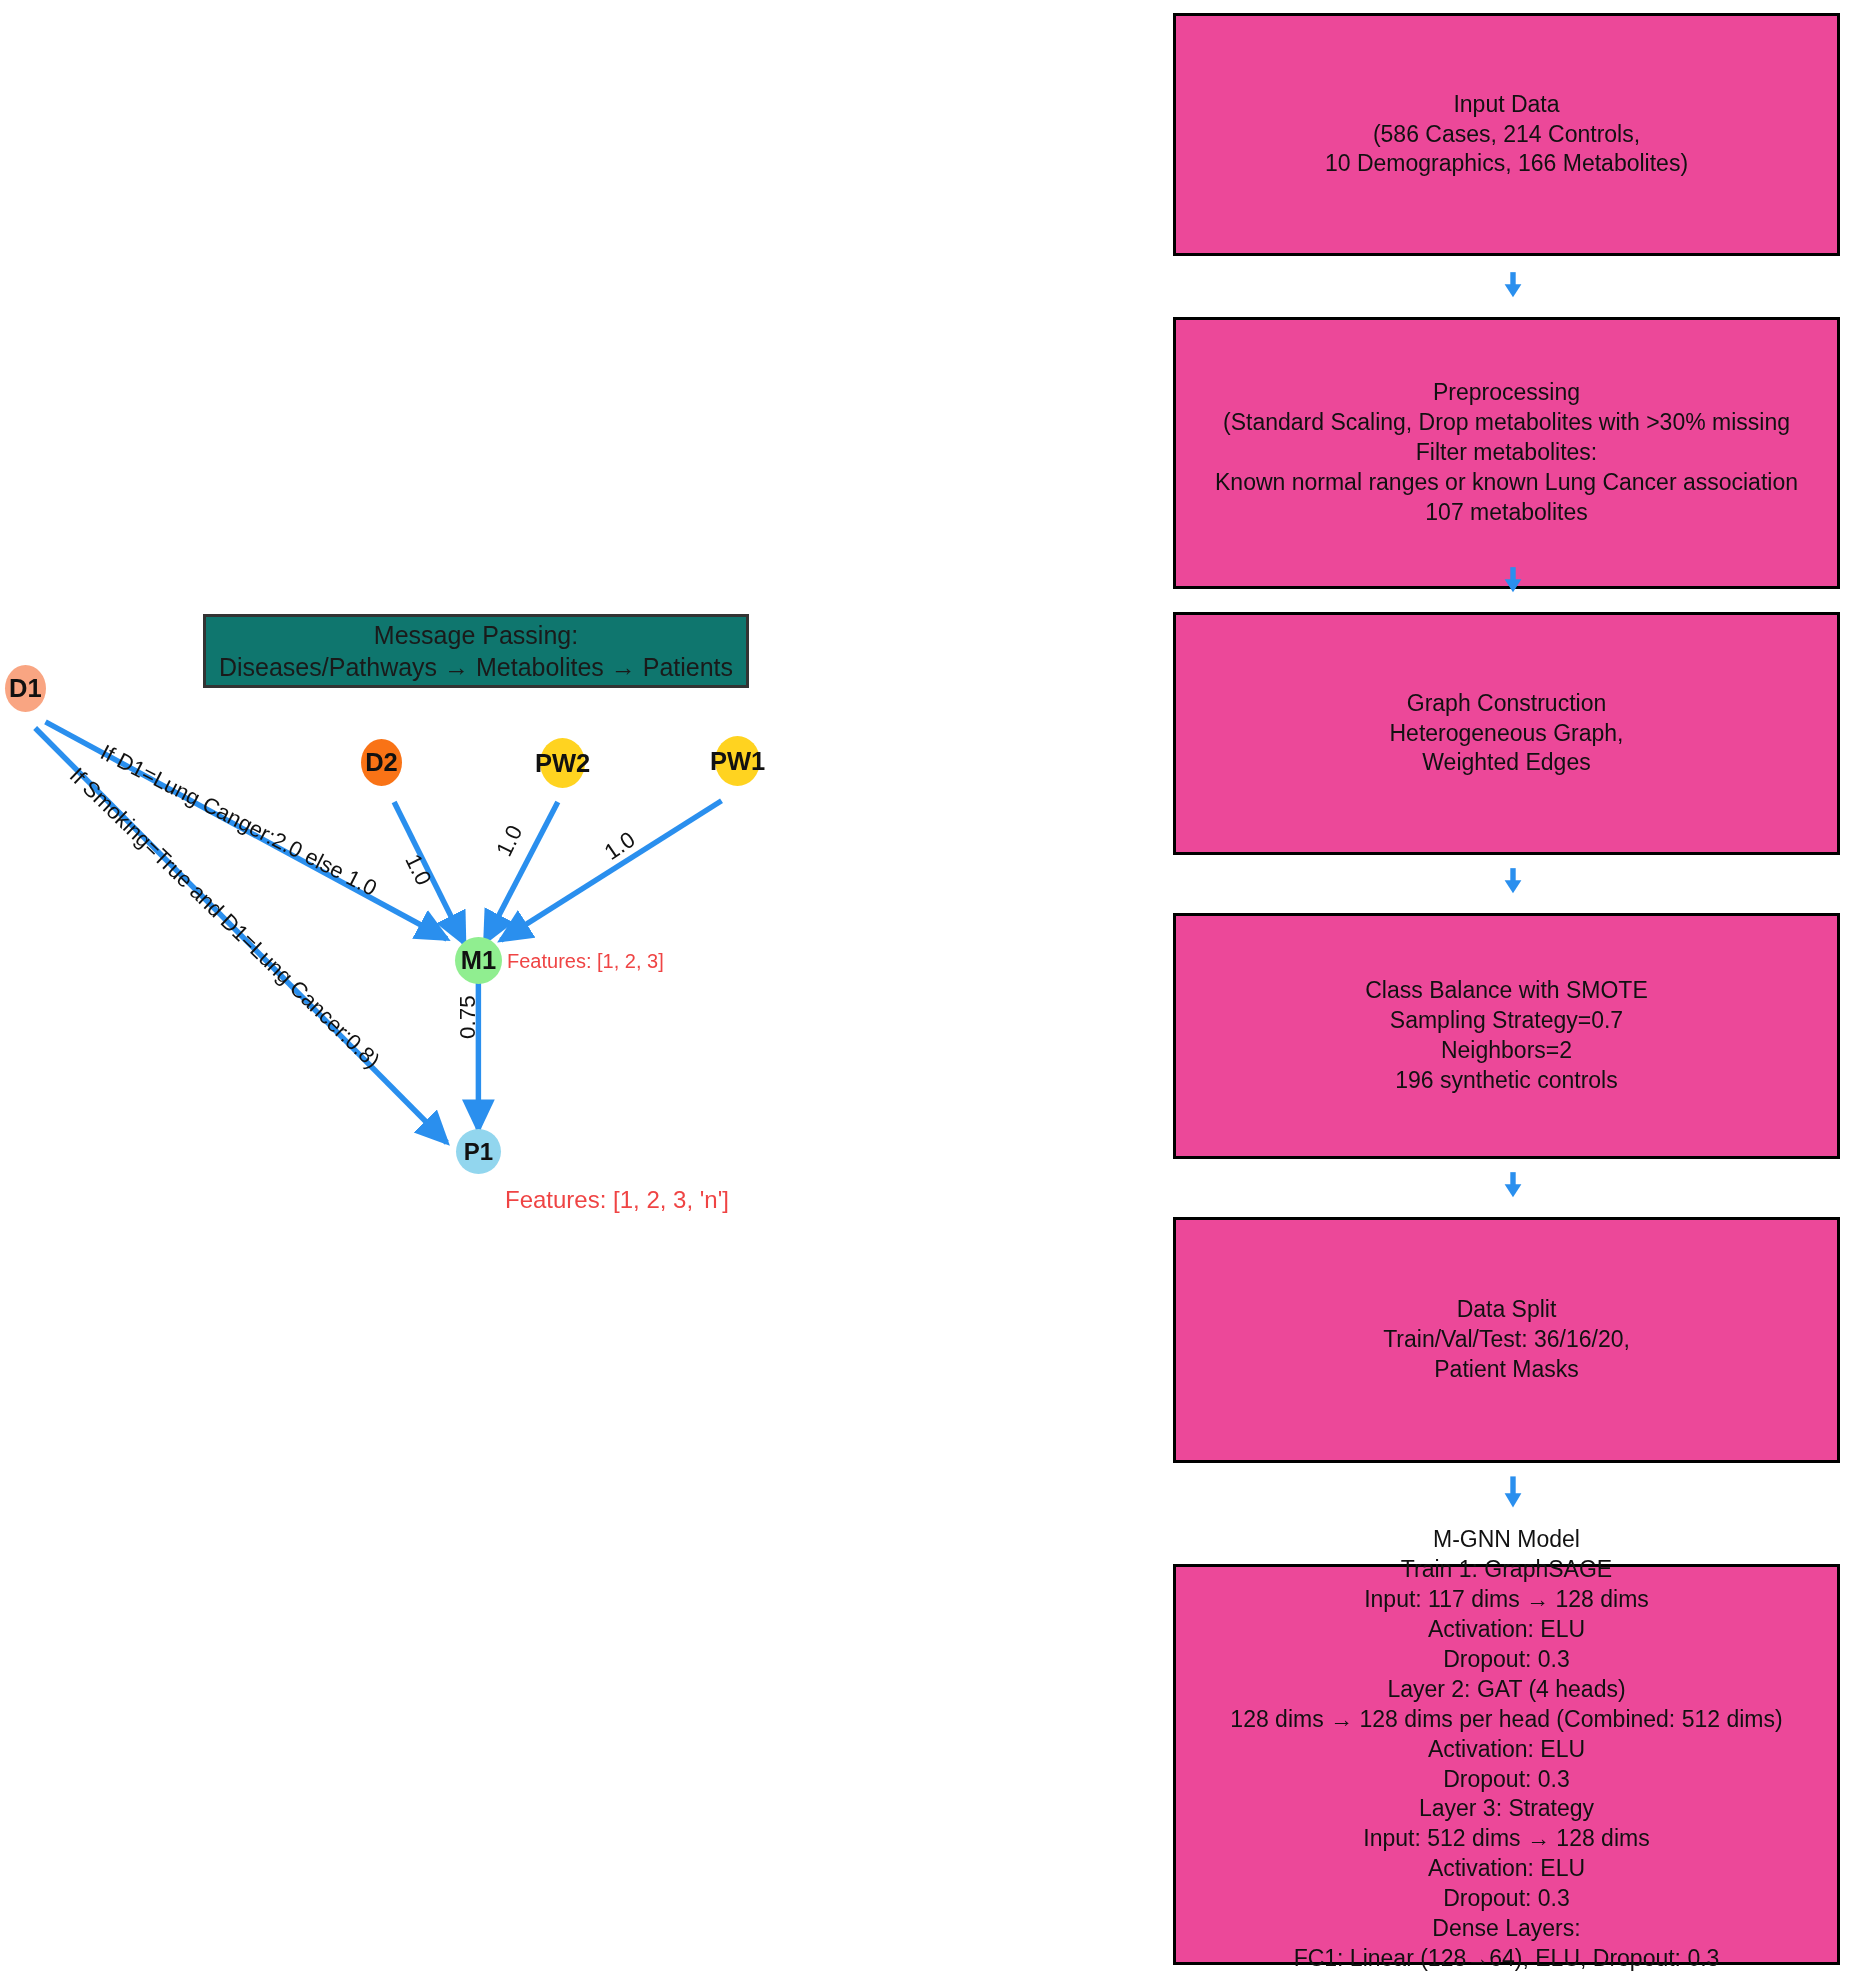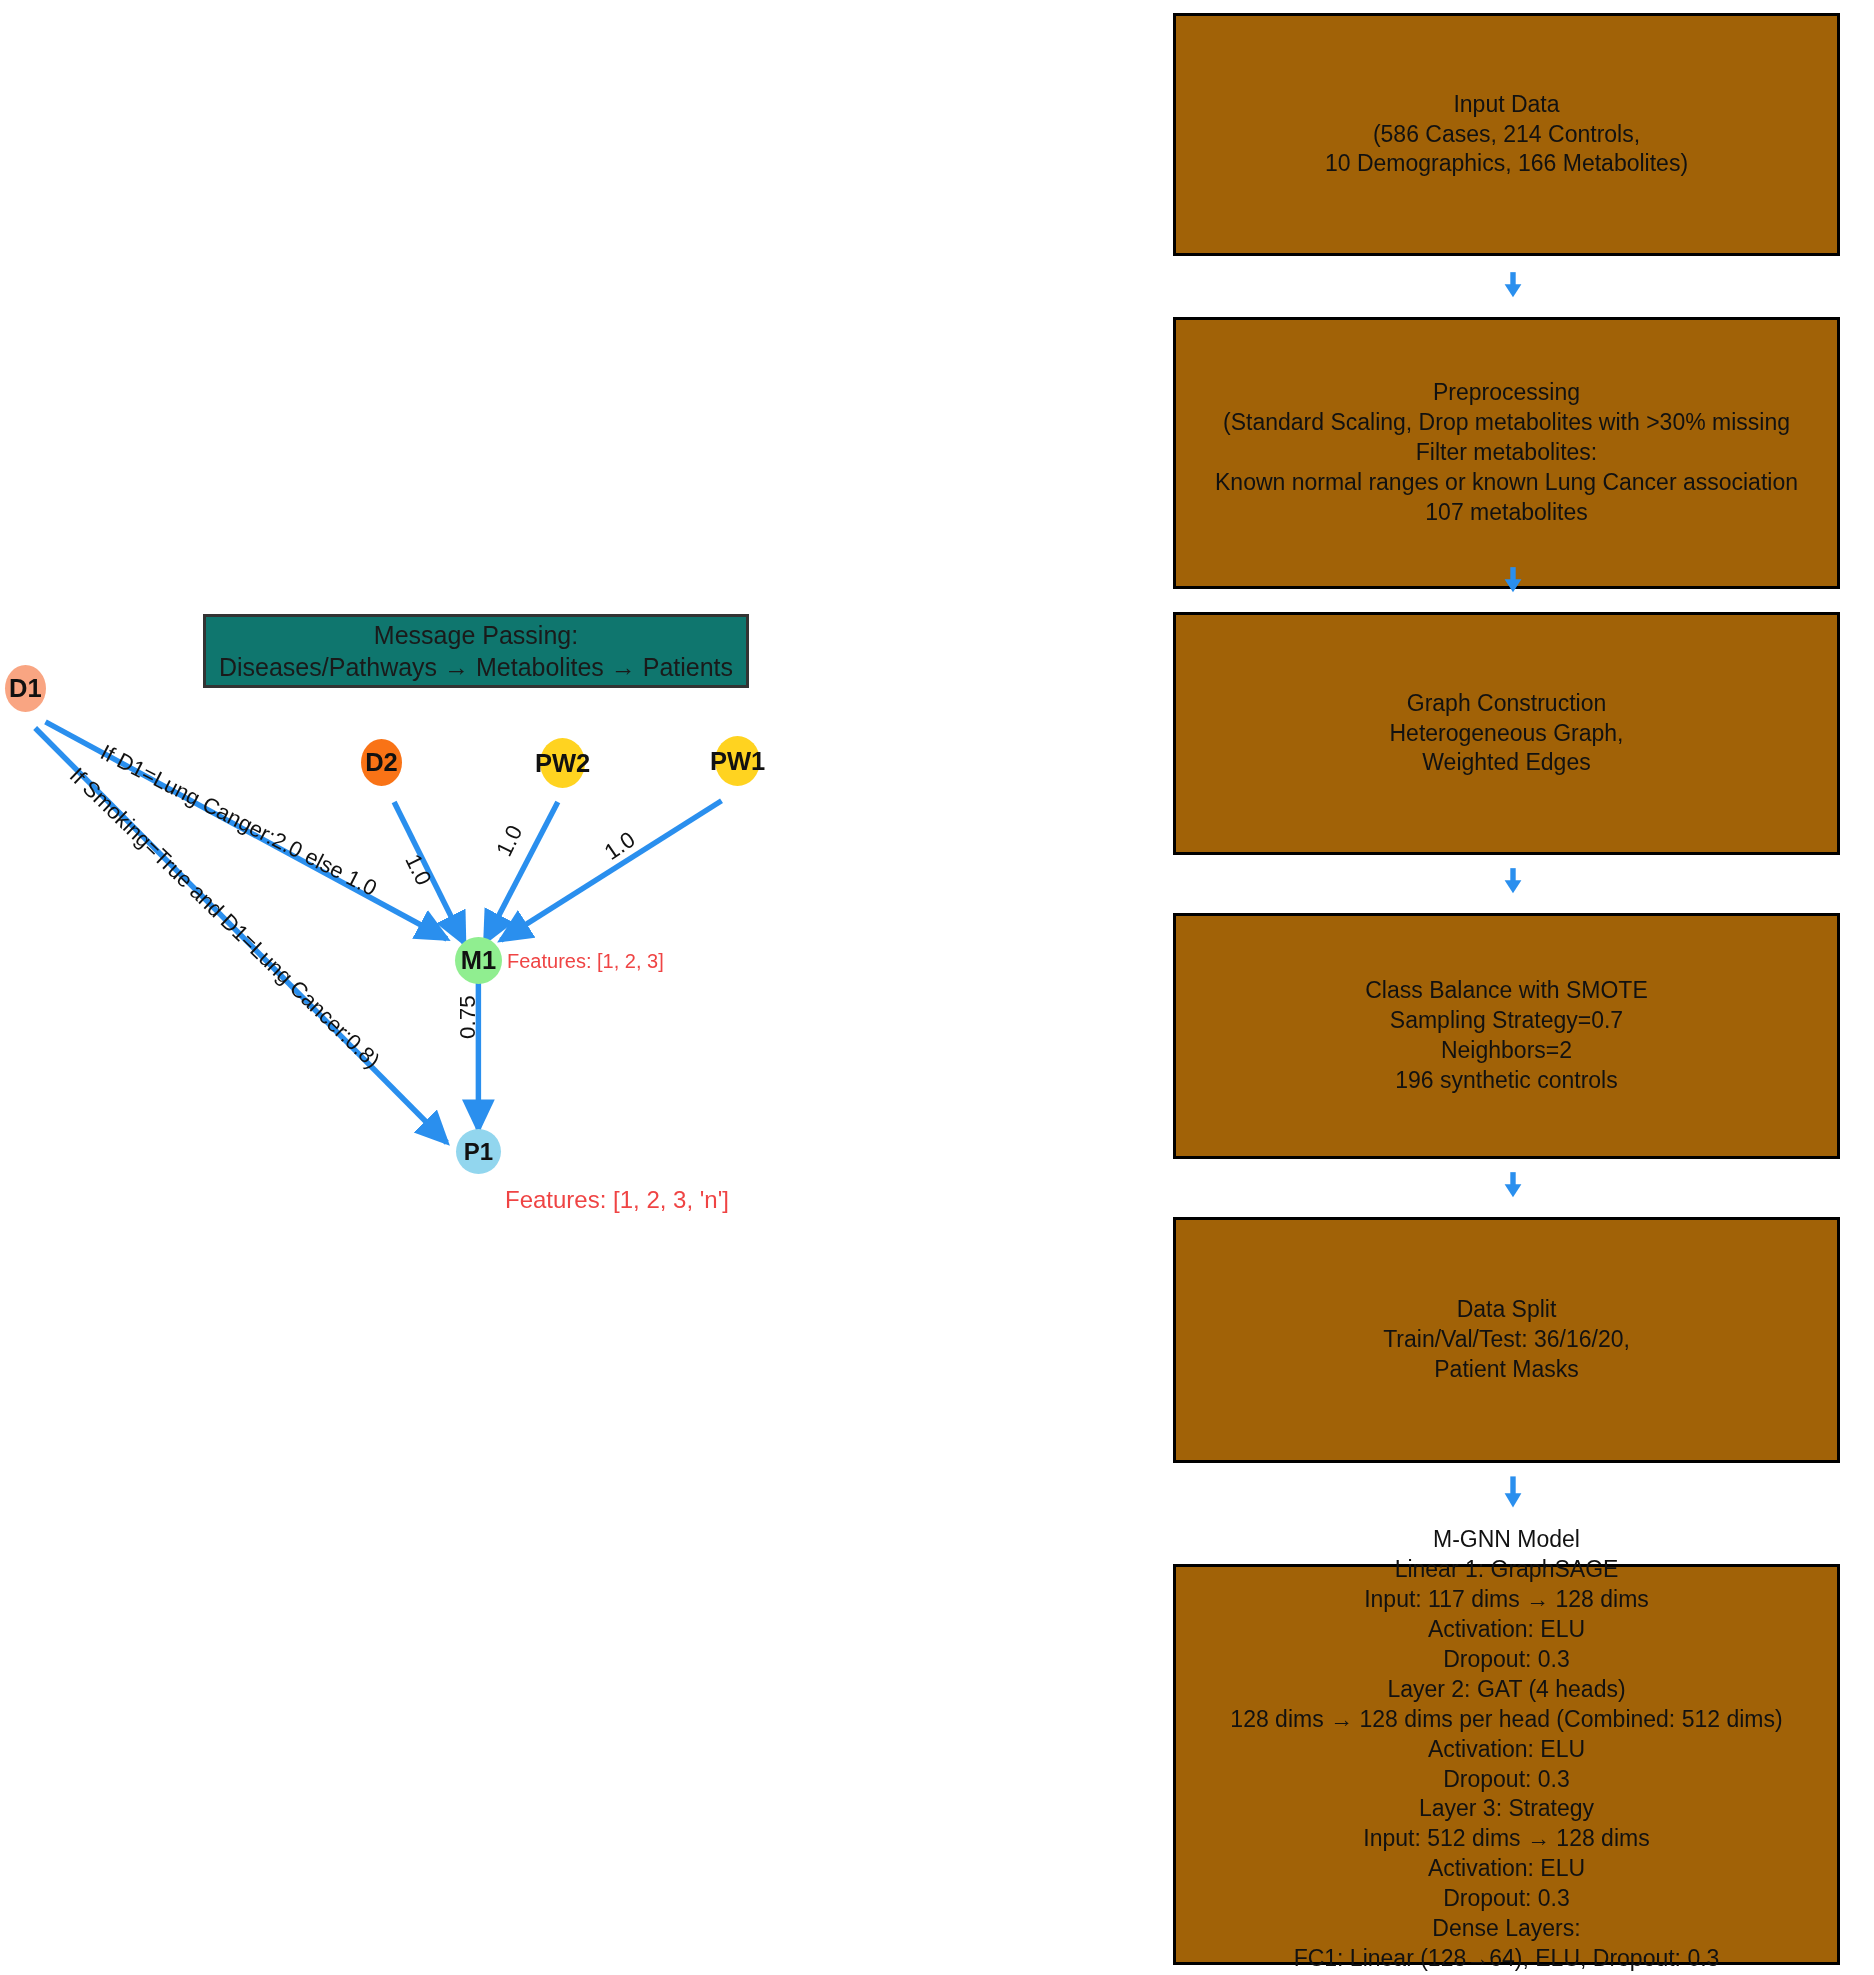--- a/index.html
+++ b/index.html
@@ -67,21 +67,21 @@
   
   #pipeline-panel {
     position: absolute;
     left: 1152px; top: 0;
     width: 722px; height: 1975px;
   }
   .flowbox {
     position: absolute;
     box-sizing: border-box;
     border: 3.6px solid #000000;
-    background: #a16207;
+    background: #ec4899;
     display: flex;
     flex-direction: column;
     align-items: center;
     justify-content: center;
     text-align: center;
     color: #111111;
     line-height: 1.30;
   }
   .flowbox .fl { white-space: nowrap; }
   .flowbox .spacer { height: 23px; }
@@ -217,21 +217,21 @@
   </div>
 
   <svg class="flow-arrow" style="top: 1476px;" width="36" height="32" viewBox="0 0 60 52">
     <path d="M30,0 L30,32" stroke="#2a8fee" stroke-width="9" fill="none"></path>
     <path d="M16,28 L44,28 L30,52 z" fill="#2a8fee"></path>
   </svg>
 
   <div class="flowbox" style="left: 21px; top: 1564px; width: 667px; height: 401px; font-size: 23px;">
 
     <div class="fl">M-GNN Model</div>
-    <div class="fl">Linear 1: GraphSAGE</div>
+    <div class="fl">Train 1: GraphSAGE</div>
     <div class="fl">Input: 117 dims → 128 dims</div>
     <div class="fl">Activation: ELU</div>
     <div class="fl">Dropout: 0.3</div>
 
     <div class="spacer"></div>
 
     <div class="fl">Layer 2: GAT (4 heads)</div>
     <div class="fl">128 dims → 128 dims per head (Combined: 512 dims)</div>
     <div class="fl">Activation: ELU</div>
     <div class="fl">Dropout: 0.3</div>

